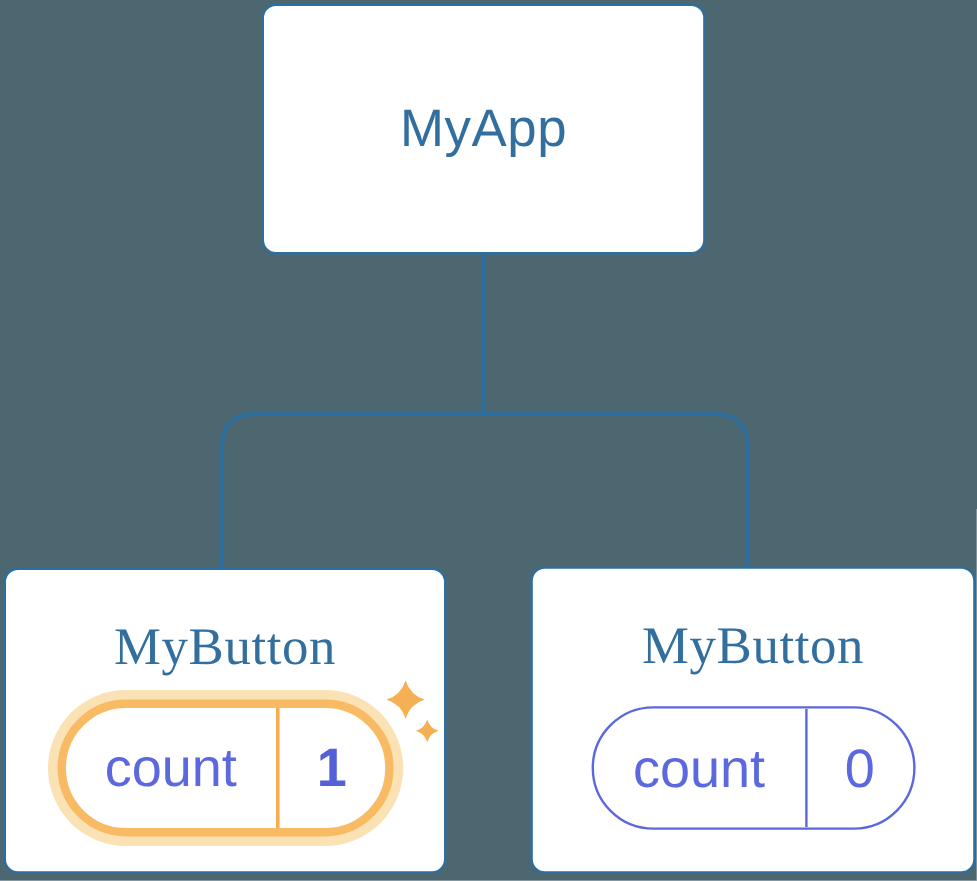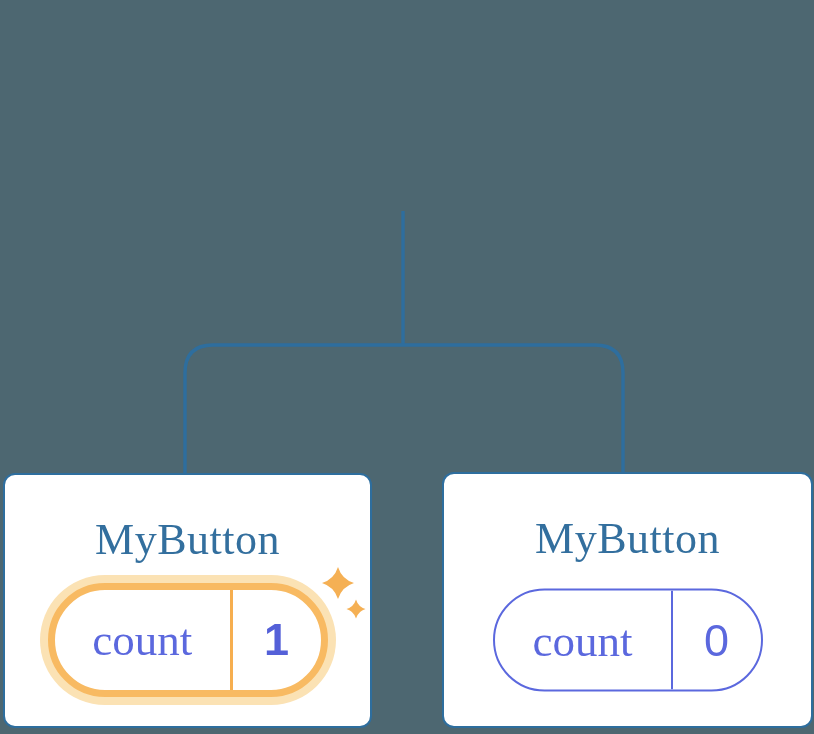--- a/index.html
+++ b/index.html
@@ -70,21 +70,20 @@
     height: 99px;
     border: 2px solid #5B68DE;
   }
   .state-name {
     flex: 1;
     display: flex;
     align-items: center;
     justify-content: center;
     color: #5B68DE;
     font-size: 45px;
-    font-family: Liberation Serif, serif;
   }
   .pill-divider { width: 2.5px; align-self: stretch; }
   .pill-divider.orange { background: #F6AE4F; }
   .pill-divider.indigo { background: #5B68DE; width: 2px; }
   .state-value {
     width: 88px;
     display: flex;
     align-items: center;
     justify-content: center;
     font-size: 45px;
@@ -105,20 +104,23 @@
 </head>
 <body>
 
 <div class="canvas">
 
   <svg class="connectors" viewBox="0 0 814 734" aria-hidden="true">
     <path d="M403,211 L403,345"></path>
     <path d="M185,474 L185,373 Q185,345 213,345 L595,345 Q623,345 623,373 L623,474"></path>
   </svg>
 
+  <div class="card root-card">
+    <div class="node-title">MyApp</div>
+  </div>
 
   <div class="card left-card">
     <div class="node-title child-title">MyButton</div>
     <div class="pill highlighted">
       <span class="state-name">count</span>
       <span class="pill-divider orange"></span>
       <span class="state-value active">1</span>
     </div>
     <svg class="sparkles" viewBox="0 0 369 255" aria-hidden="true">
       <path d="M333,92 Q336.8,104.2 349,108 Q336.8,111.8 333,124 Q329.2,111.8 317,108 Q329.2,104.2 333,92 Z"></path>

